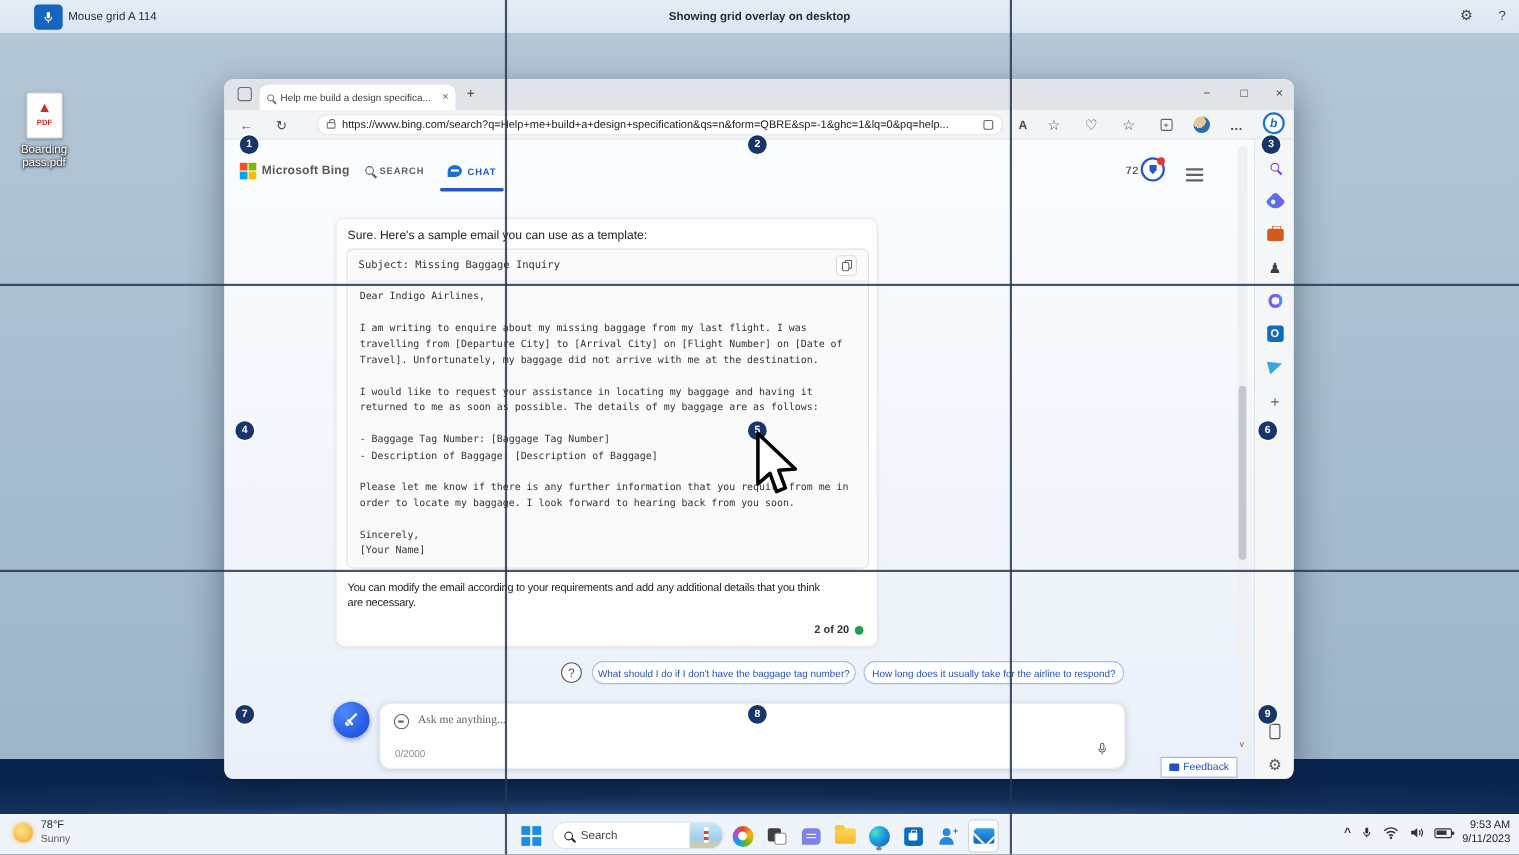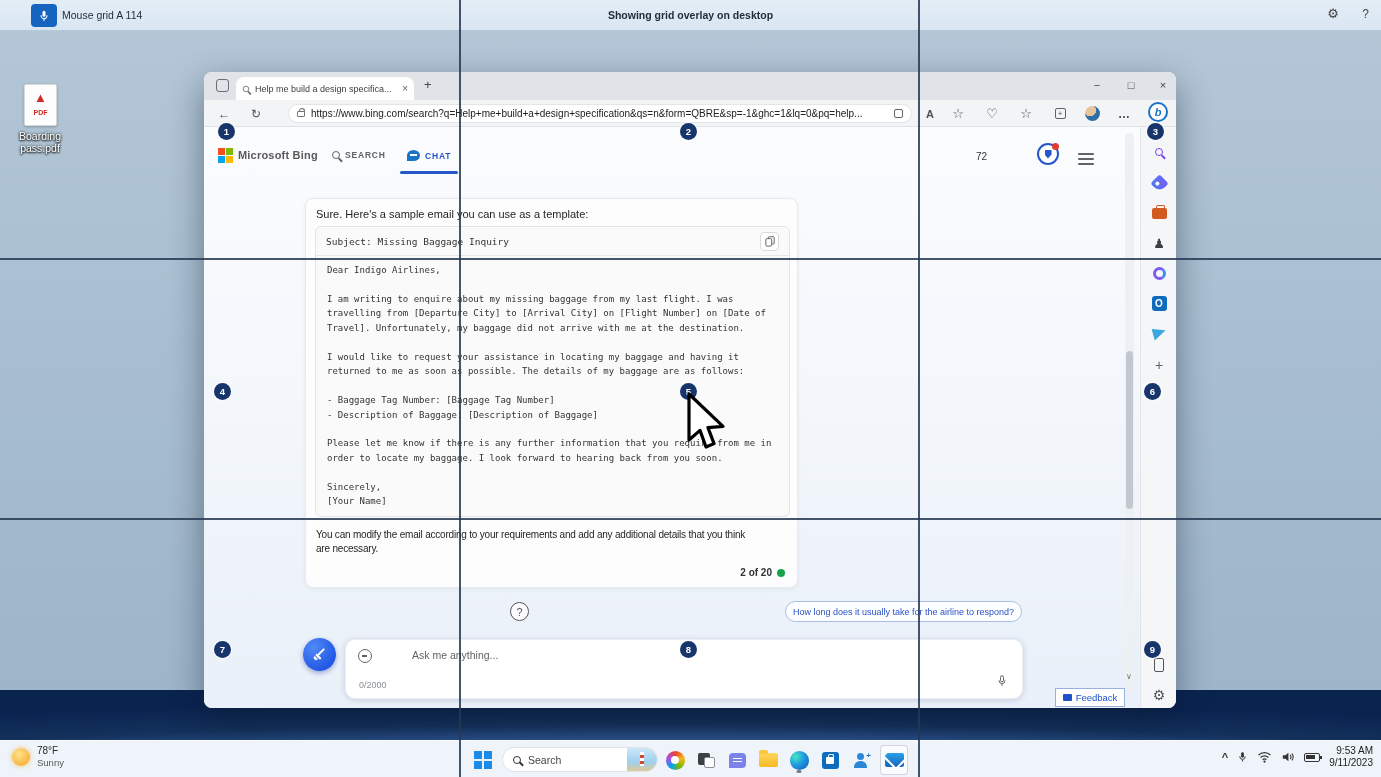--- a/index.html
+++ b/index.html
@@ -92,21 +92,21 @@
     font-size:11px;display:flex;align-items:center;justify-content:center;background:#fdfdff;}
   .pill{position:absolute;height:21px;border:1px solid #a9bde5;border-radius:12px;background:#fdfeff;
     color:#2b52c4;font-size:9px;display:flex;align-items:center;justify-content:center;padding:0 10px;white-space:nowrap;}
 
   .broom{position:absolute;width:33px;height:33px;border-radius:50%;
     background:radial-gradient(circle at 32% 28%,#4f8af7,#2458e6 70%);box-shadow:0 2px 5px rgba(20,50,140,.4);
     display:flex;align-items:center;justify-content:center;}
   .inputbox{position:absolute;left:141px;top:512px;width:678px;height:60px;background:#fff;border-radius:10px;
     box-shadow:0 1px 6px rgba(30,50,90,.18);border:1px solid #eceef2;}
   .askinput{position:absolute;left:34px;top:9px;width:320px;border:none;outline:none;font-size:10.5px;color:#333;
-    font-family:Liberation Sans, sans-serif;background:transparent;margin-left:32px;}
+    font-family:Liberation Serif, serif;background:transparent;}
   .askinput::placeholder{color:#5f6368;}
   .bubbleic{position:absolute;left:12px;top:9px;width:14px;height:14px;border:1.5px solid #5f6368;border-radius:50%;}
   .bubbleic:before{content:"";position:absolute;left:3px;top:5px;width:5px;height:1.5px;background:#5f6368;}
   .charcount{position:absolute;left:13px;top:40px;font-size:9px;color:#8a8f98;}
   .feedback{position:absolute;left:851px;top:561px;width:70px;height:19px;background:#fff;border:1px solid #9ab1e0;
     display:flex;align-items:center;justify-content:center;gap:4px;font-size:9.5px;color:#1f51c9;}
   .fbic{width:9px;height:7px;background:#1f51c9;border-radius:1px;}
   .pagescroll{position:absolute;left:921px;top:6px;width:9px;height:560px;background:#eef0f3;border-radius:4px;}
   .pagethumb{position:absolute;left:1px;top:218px;width:7px;height:158px;background:#c3c8d0;border-radius:4px;}
 
@@ -273,21 +273,21 @@
       <span class="abs brand" style="left:34px;top:22px;">Microsoft Bing</span>
       <div class="abs bingtab" style="left:128px;top:23px;color:#5f6368;">
         <div class="mag"></div>
         <span>SEARCH</span>
       </div>
       <div class="abs bingtab" style="left:203px;top:23px;color:#2557c9;">
         <div class="chatbubble-blue"></div>
         <span>CHAT</span>
       </div>
       <div class="chatunderline" style="left:196px;top:44px;width:58px;"></div>
-      <span class="abs" style="left:772px;top:24px;font-size:10px;color:#333;">72</span>
+      <span class="abs" style="left:819px;top:24px;font-size:10px;color:#333;font-family:Liberation Mono, monospace;">72</span>
       <div class="rewards" style="left:833px;top:16px;">
           <div class="medal"></div>
         </div>
       <div class="abs burger" style="left:874px;top:23px;">
           <span></span>
           <span></span>
           <span></span>
         </div>
 
       <div class="card">
@@ -322,20 +322,21 @@
         </div>
         <div class="outrotxt">You can modify the email according to your requirements and add any additional details that you think
 are necessary.</div>
         <div class="counterrow">
           <span class="countertxt">2 of 20</span>
           <div class="greendot"></div>
         </div>
       </div>
 
       <div class="helpcircle" style="left:306px;top:475px;">?</div>
+      <div class="pill" style="left:334px;top:474px;width:240px;">What should I do if I don't have the baggage tag number?</div>
       <div class="pill" style="left:581px;top:474px;width:237px;">How long does it usually take for the airline to respond?</div>
 
       <div class="broom" style="left:99px;top:511px;">
         <svg width="15" height="15" viewBox="0 0 16 16">
           <line x1="12.5" y1="2.5" x2="7" y2="8" stroke="#fff" stroke-width="2" stroke-linecap="round"></line>
           <path d="M3 9.5 L6.5 13 L3.5 14 L1.5 11.5 Z" fill="#fff"></path>
           <path d="M5 8.5 L8.5 12" stroke="#fff" stroke-width="2.5" stroke-linecap="round"></path>
         </svg>
       </div>
       <div class="inputbox">

